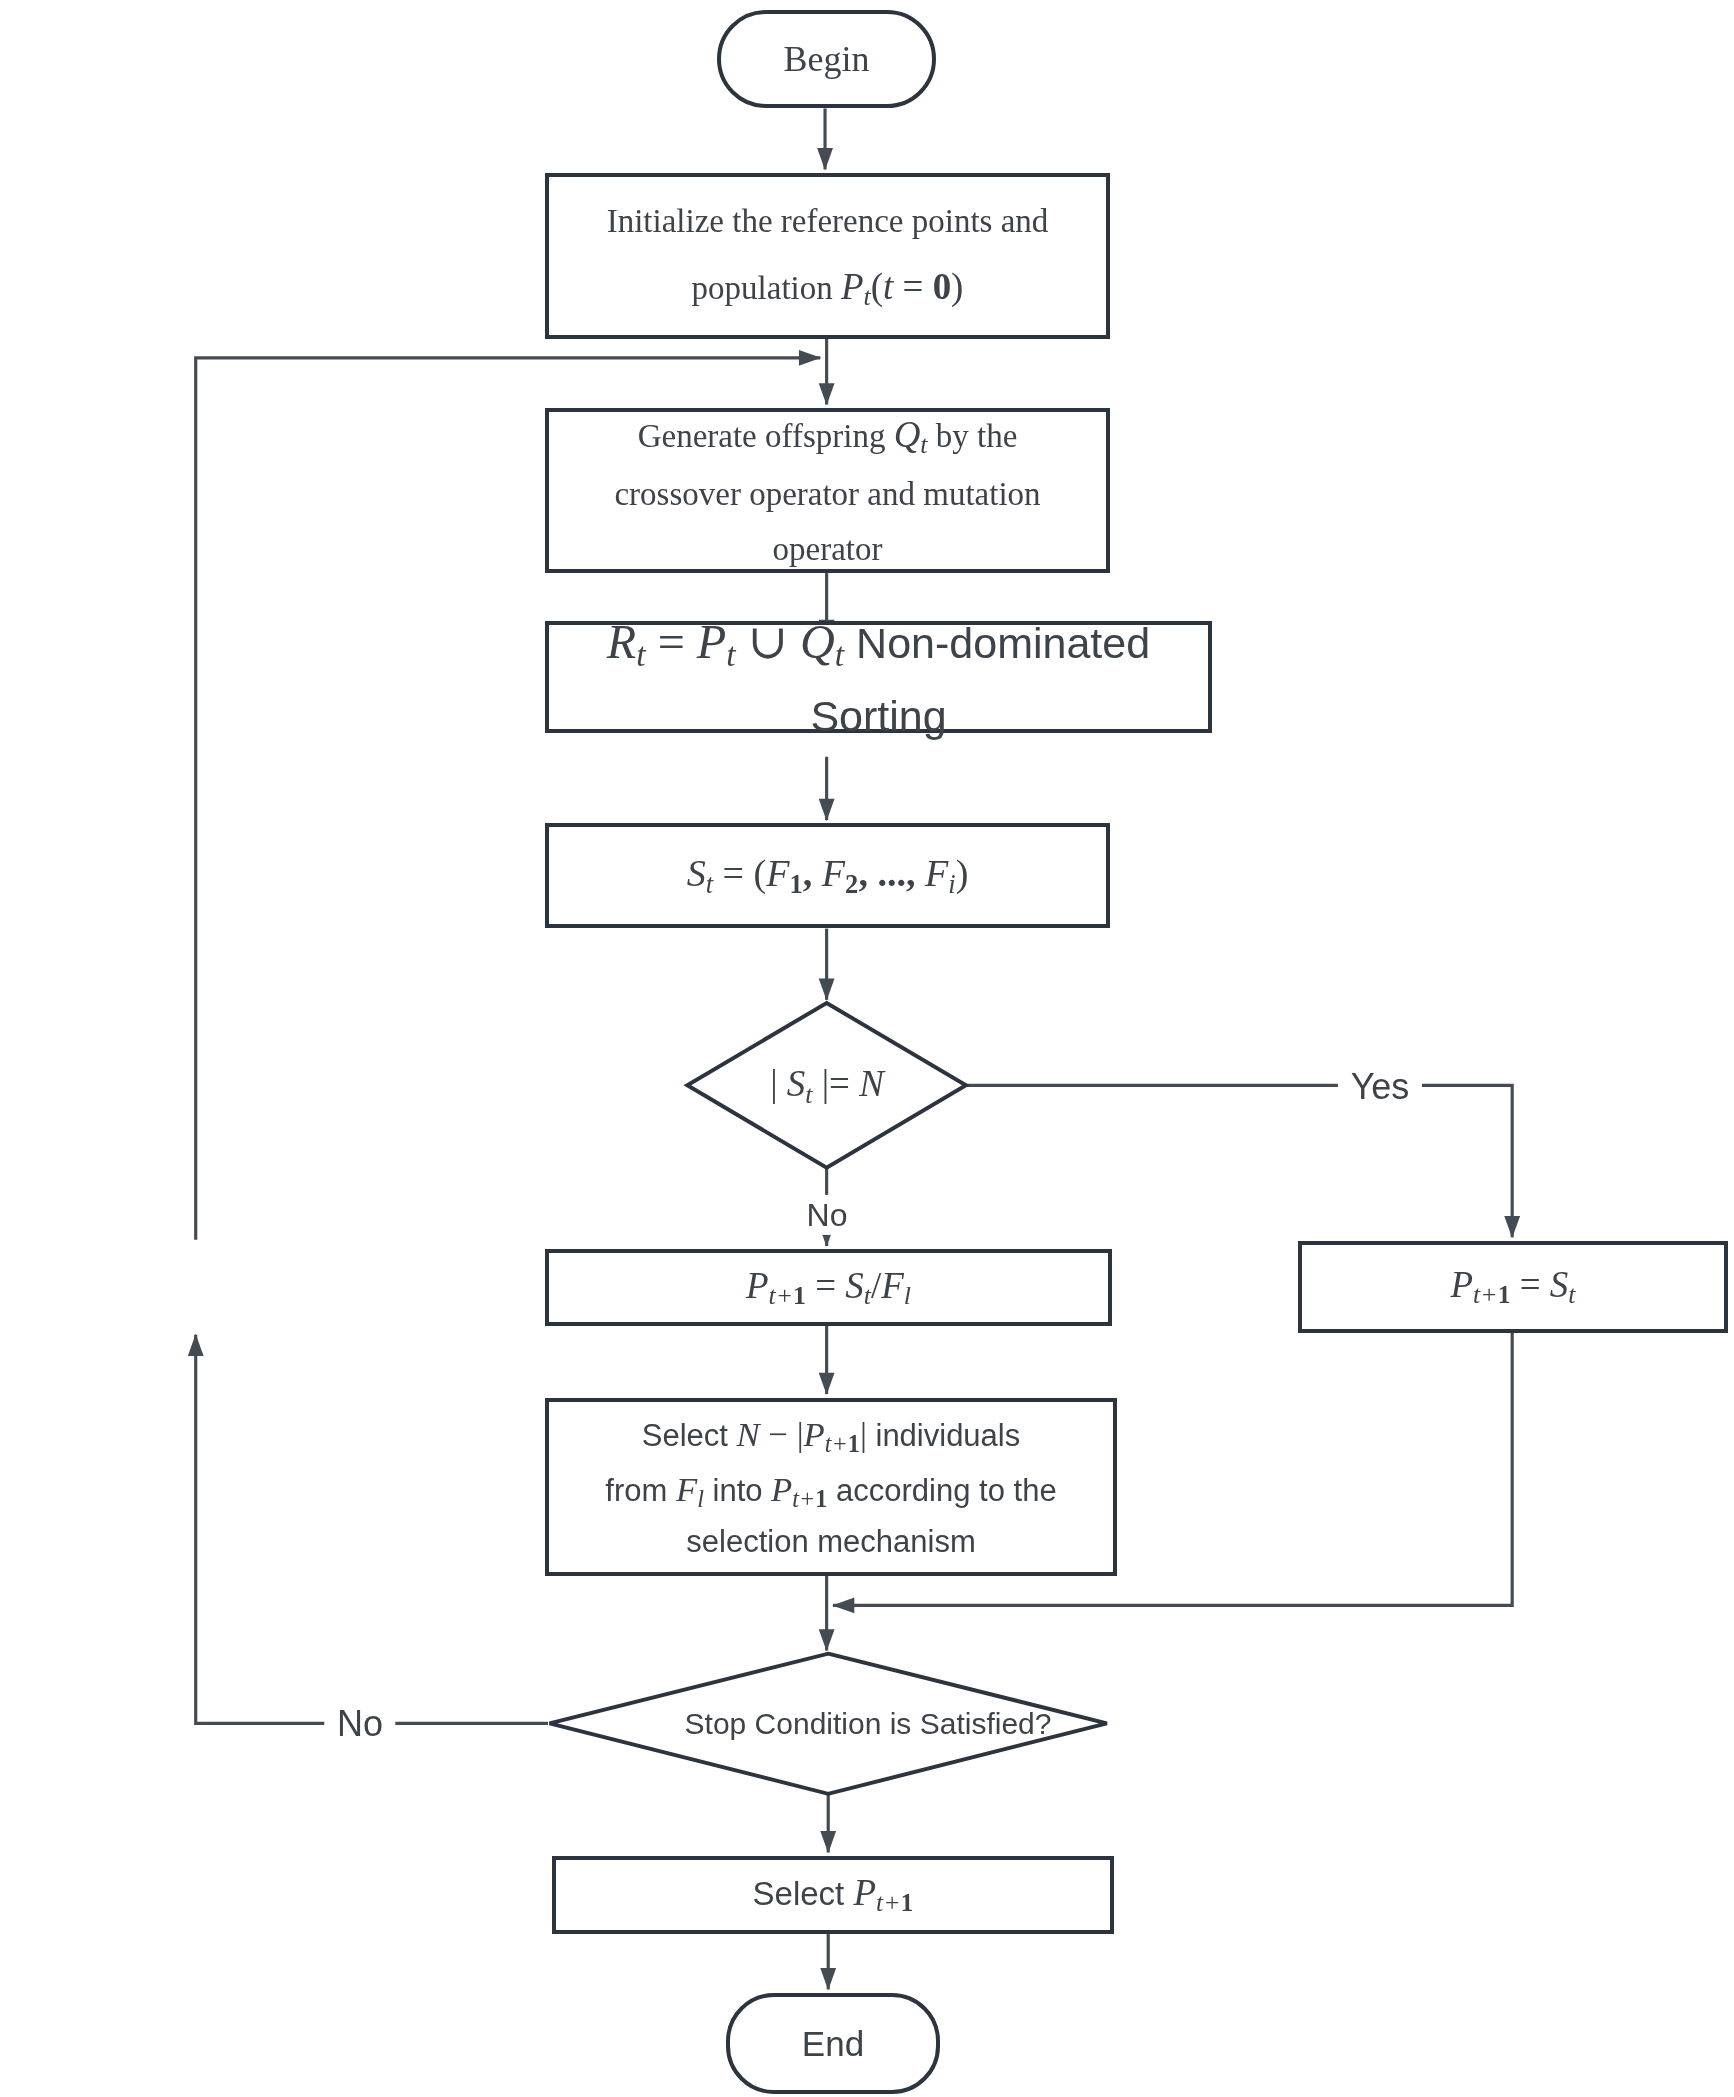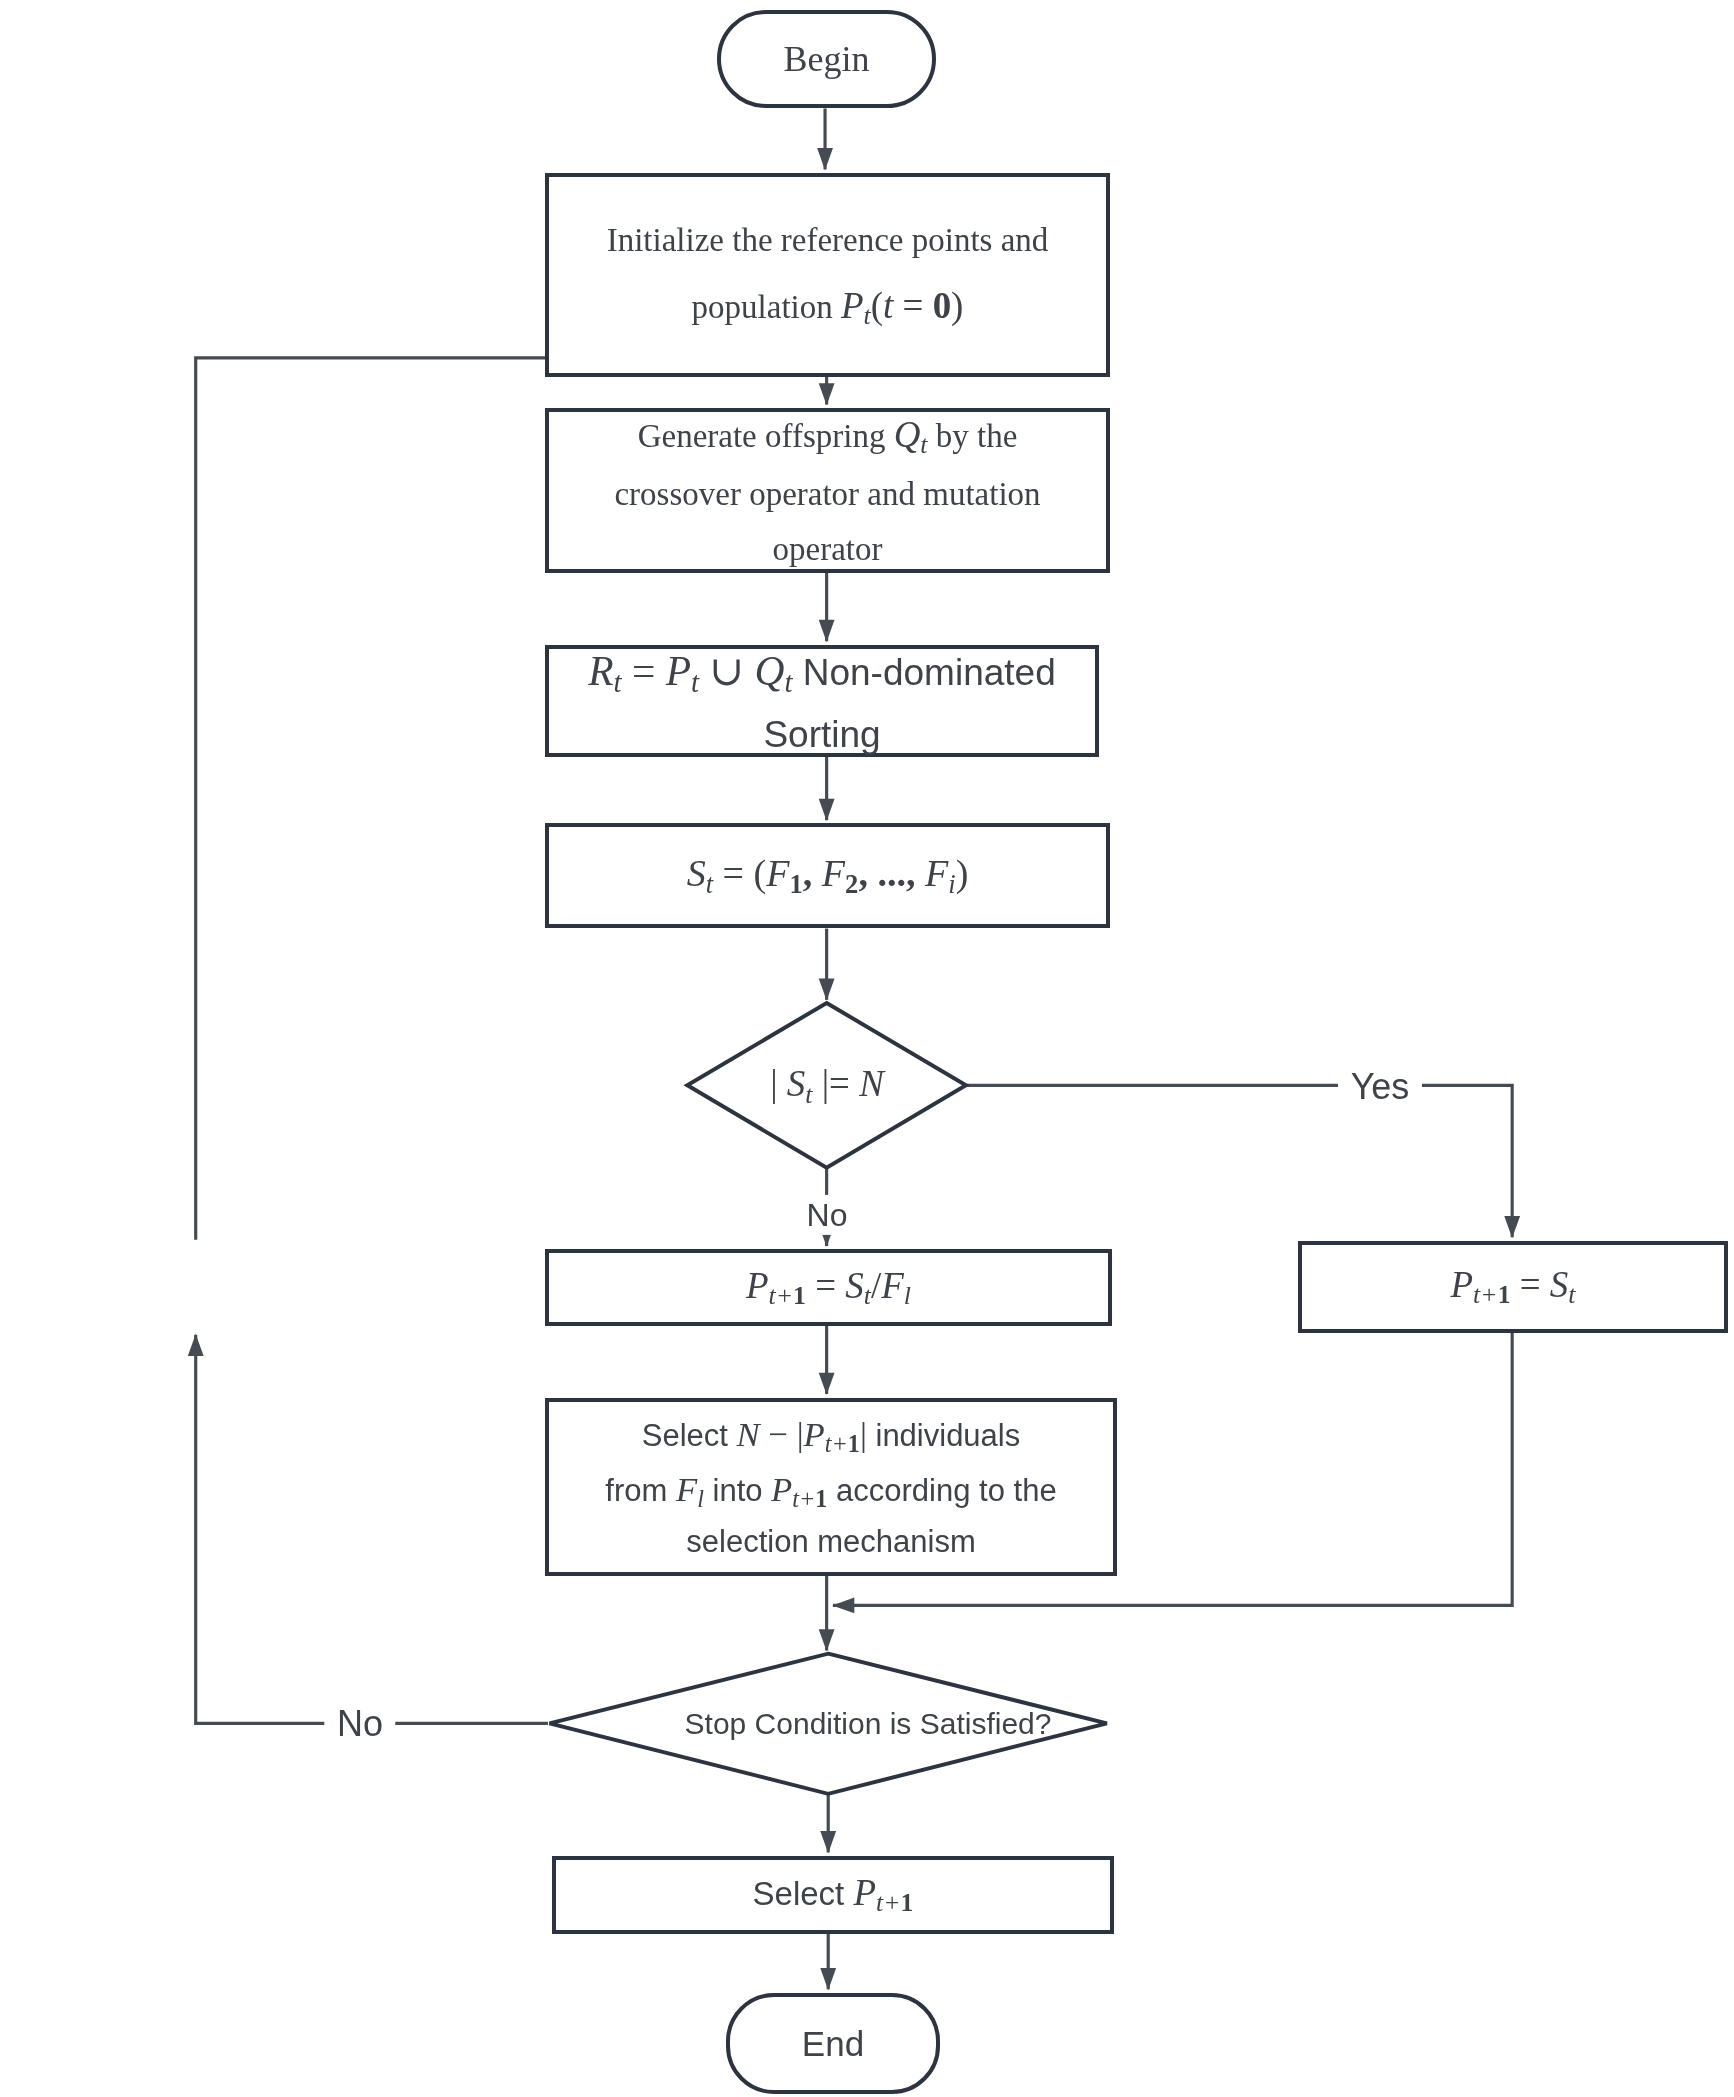--- a/index.html
+++ b/index.html
@@ -25,23 +25,23 @@
   
   .seg-p{}
   .seg-m{font-family:"Liberation Serif","DejaVu Serif",serif;font-style:italic;font-size:1.12em}
   .seg-r{font-family:"Liberation Serif","DejaVu Serif",serif;font-size:1.12em}
   .seg-b{font-family:"Liberation Serif","DejaVu Serif",serif;font-weight:700;font-size:1.12em}
   .seg-sub{font-family:"Liberation Serif","DejaVu Serif",serif;font-style:italic;font-size:.78em;vertical-align:-.25em}
   .seg-bsub{font-family:"Liberation Serif","DejaVu Serif",serif;font-weight:700;font-size:.78em;vertical-align:-.25em}
 
   
   .n-begin{left:717px;top:10.3px;width:219px;height:98px;border-radius:49px;font-size:36px}
-  .n-init{left:545px;top:173px;width:565px;height:204px;font-size:33px;line-height:1.9}
+  .n-init{left:545px;top:173px;width:565px;height:166px;font-size:33px;line-height:1.9}
   .n-gen{left:545px;top:408px;width:565px;height:165px;font-size:33px;line-height:1.67}
-  .n-rt{left:545px;top:645px;width:554px;height:112px;font-size:37px;line-height:1.6}
+  .n-rt{left:545px;top:621px;width:667px;height:112px;font-size:43px;line-height:1.6}
   .n-st{left:545px;top:823px;width:565px;height:105px;font-size:34px}
   .n-pt1r{left:1298px;top:1241px;width:430px;height:92px;font-size:33px}
   .n-pt1l{left:545px;top:1249px;width:567px;height:77px;font-size:33px}
   .n-tbox{left:13.5px;top:1240px;width:369px;height:90px;font-size:35px}
   .n-sel{left:545px;top:1398px;width:572px;height:178px;font-size:31px;line-height:1.57}
   .n-out{left:552px;top:1856px;width:562px;height:78px;font-size:33px}
   .n-end{left:726px;top:1993px;width:214px;height:101px;border-radius:48px;font-size:35px}
 
   
   .float{position:absolute;transform:translate(-50%,-50%);text-align:right;white-space:nowrap}

